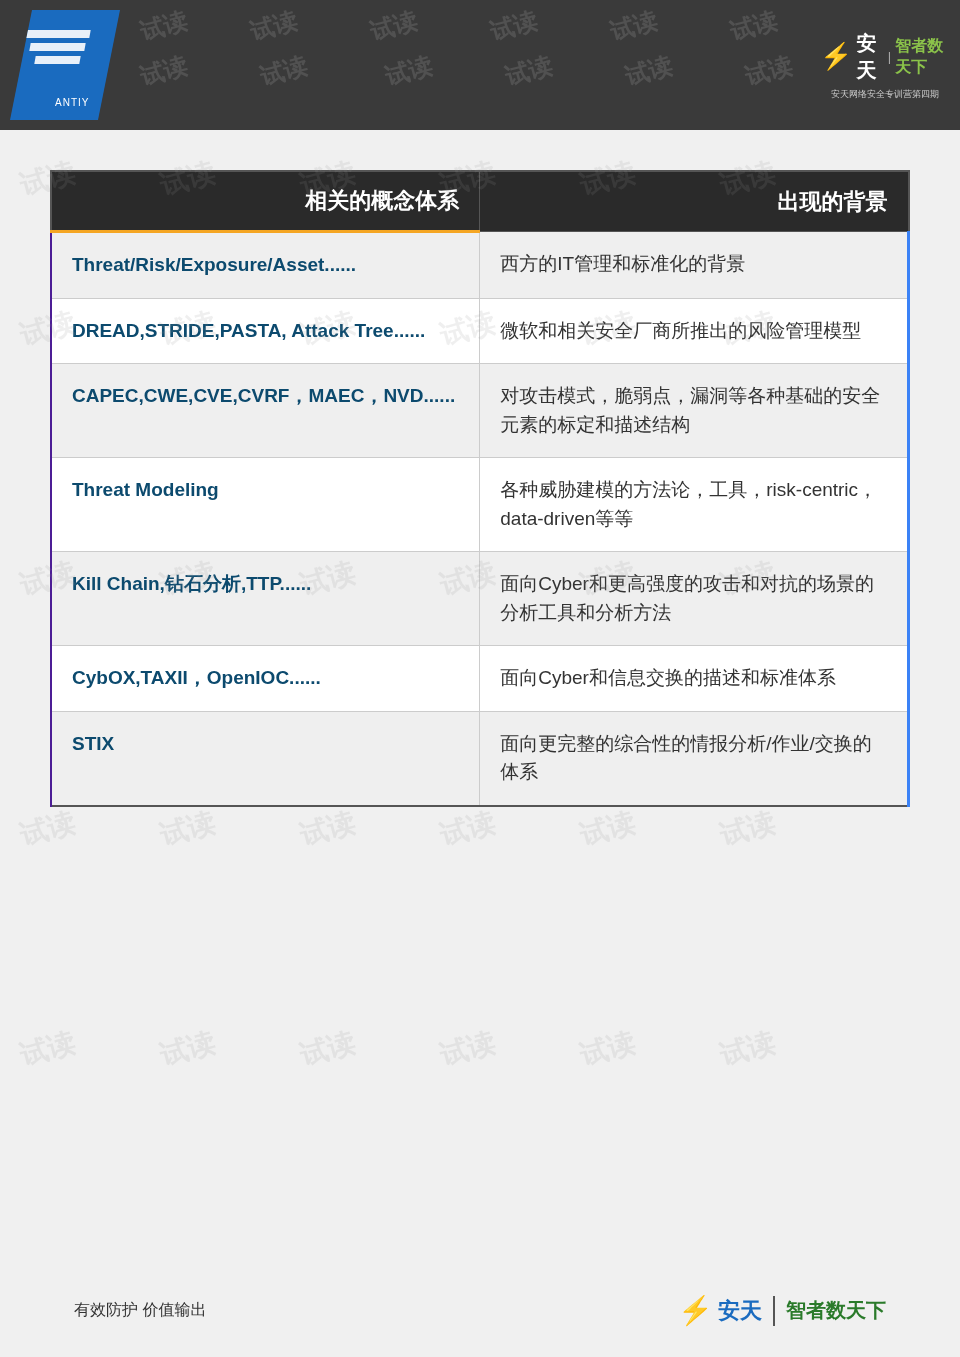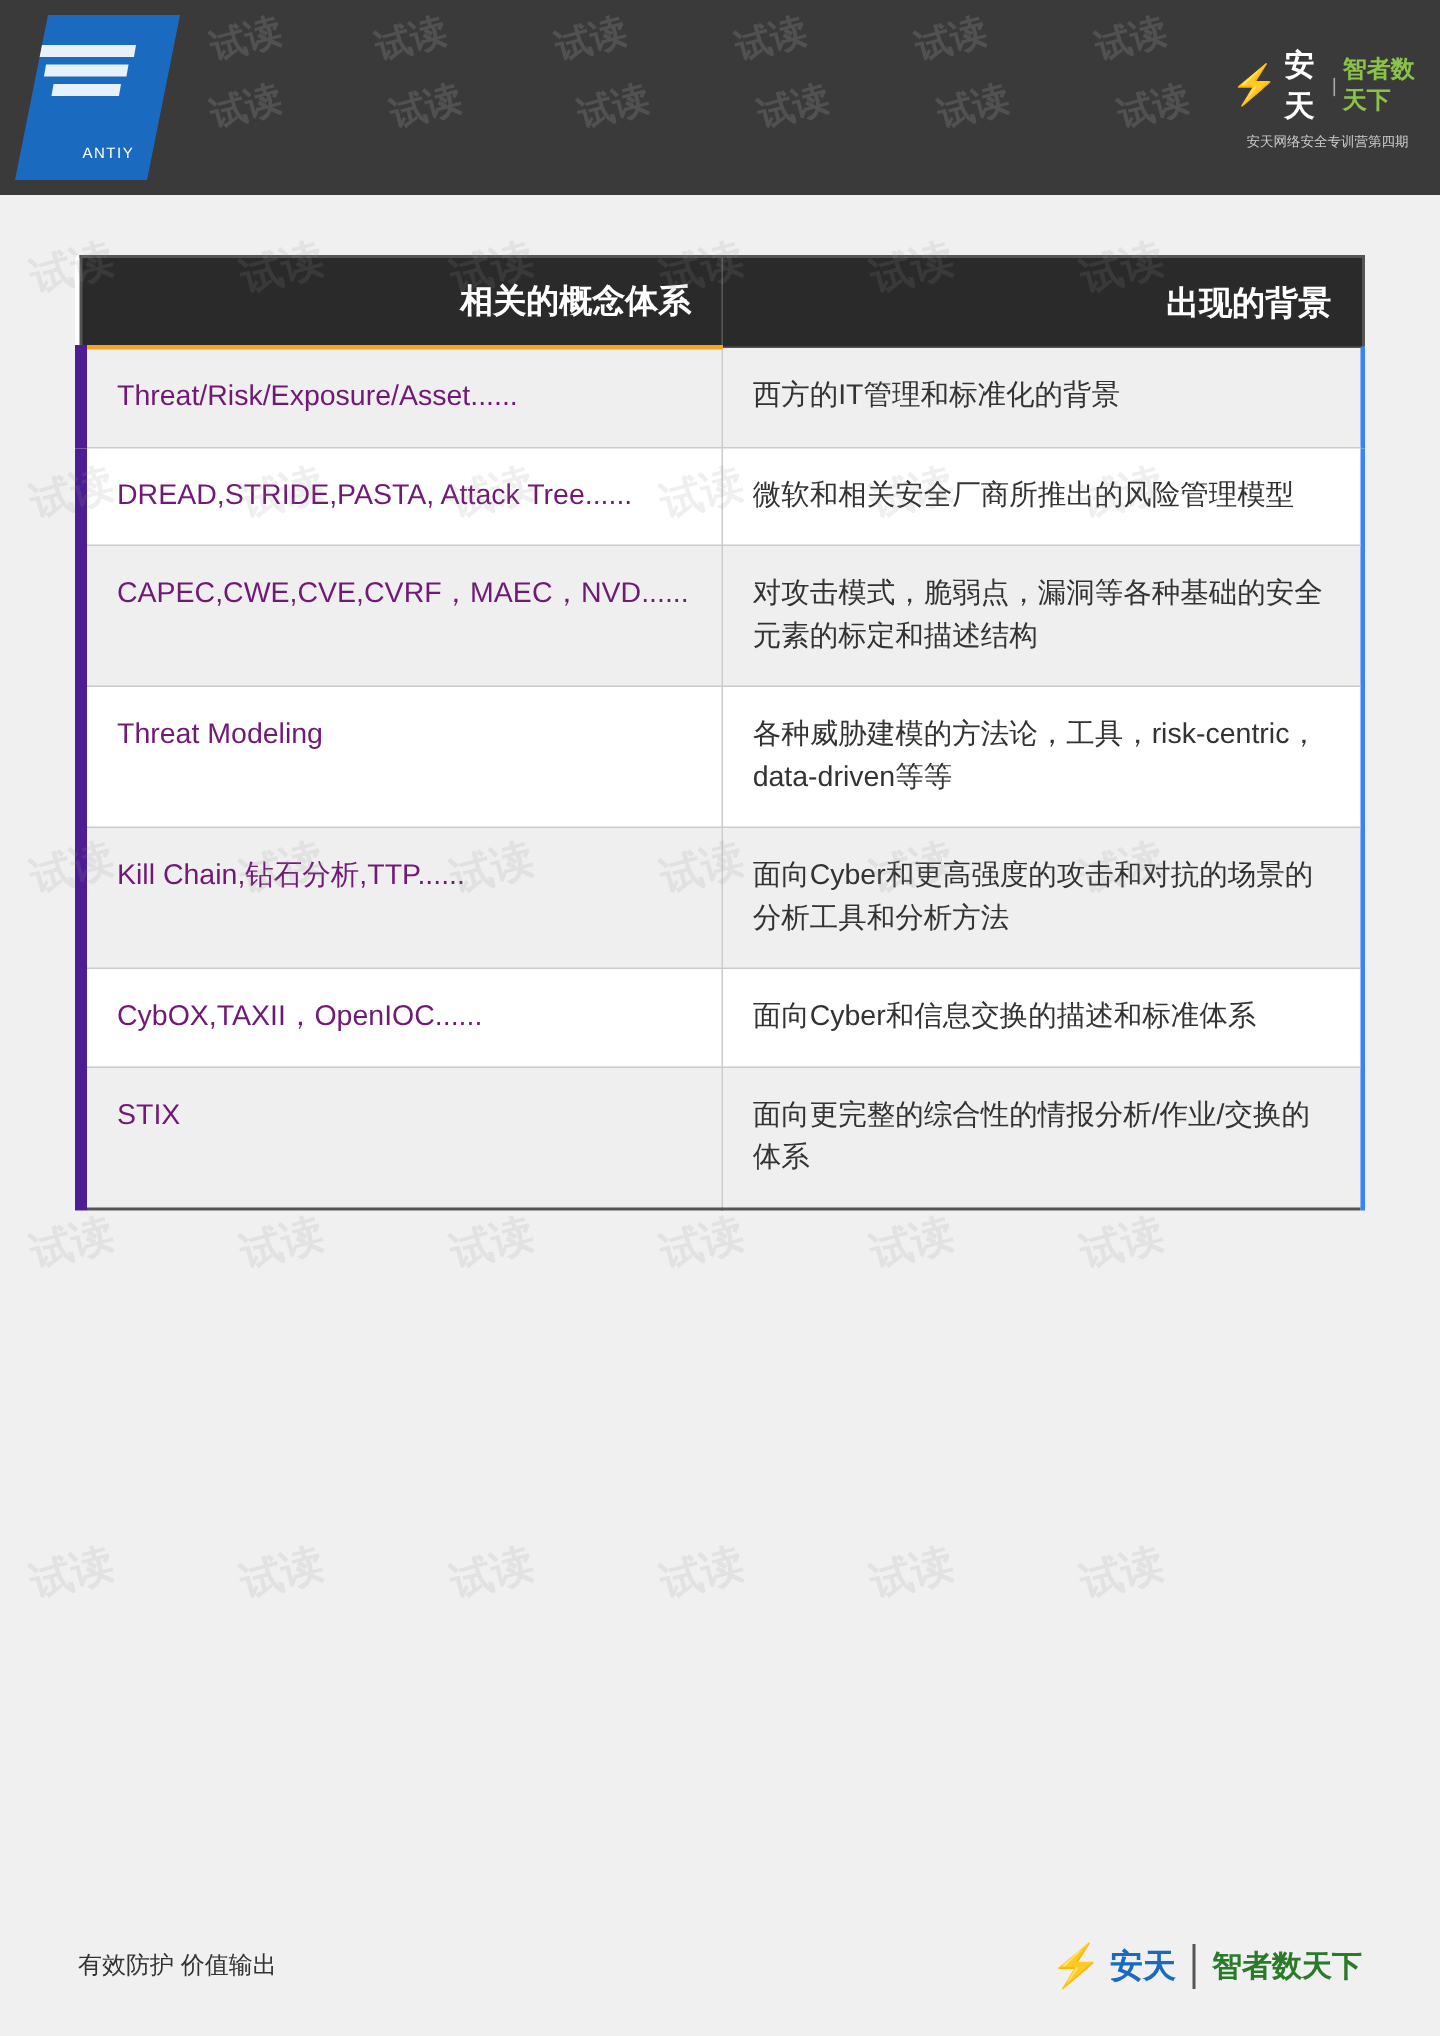--- a/index.html
+++ b/index.html
@@ -135,24 +135,24 @@
 
     .td-cell {
       padding: 18px 20px;
       font-size: 19px;
       border: 1px solid #ccc;
       vertical-align: top;
       line-height: 1.5;
     }
 
     .td-cell.left-col {
-      color: #701a75;
-      font-weight: 400;
+      color: #0c4a6e;
+      font-weight: 700;
       background: #fff;
-      border-left: 8px solid #4c1d95;
+      border-left: 2px solid #4c1d95;
     }
 
     .td-cell.right-col {
       color: #333;
       background: #fff;
       border-right: 3px solid #3b82f6;
     }
 
     tr:nth-child(odd) .td-cell {
       background: #f8f8f8;
@@ -160,21 +160,21 @@
     tr:nth-child(even) .td-cell {
       background: #fff;
     }
 
     
     .footer {
       position: absolute;
       bottom: 30px;
       left: 0;
       right: 0;
-      padding: 0 52px;
+      padding: 0 74px;
       display: flex;
       align-items: center;
       justify-content: space-between;
     }
 
     .footer-left {
       color: #333;
       font-size: 16px;
     }
 

